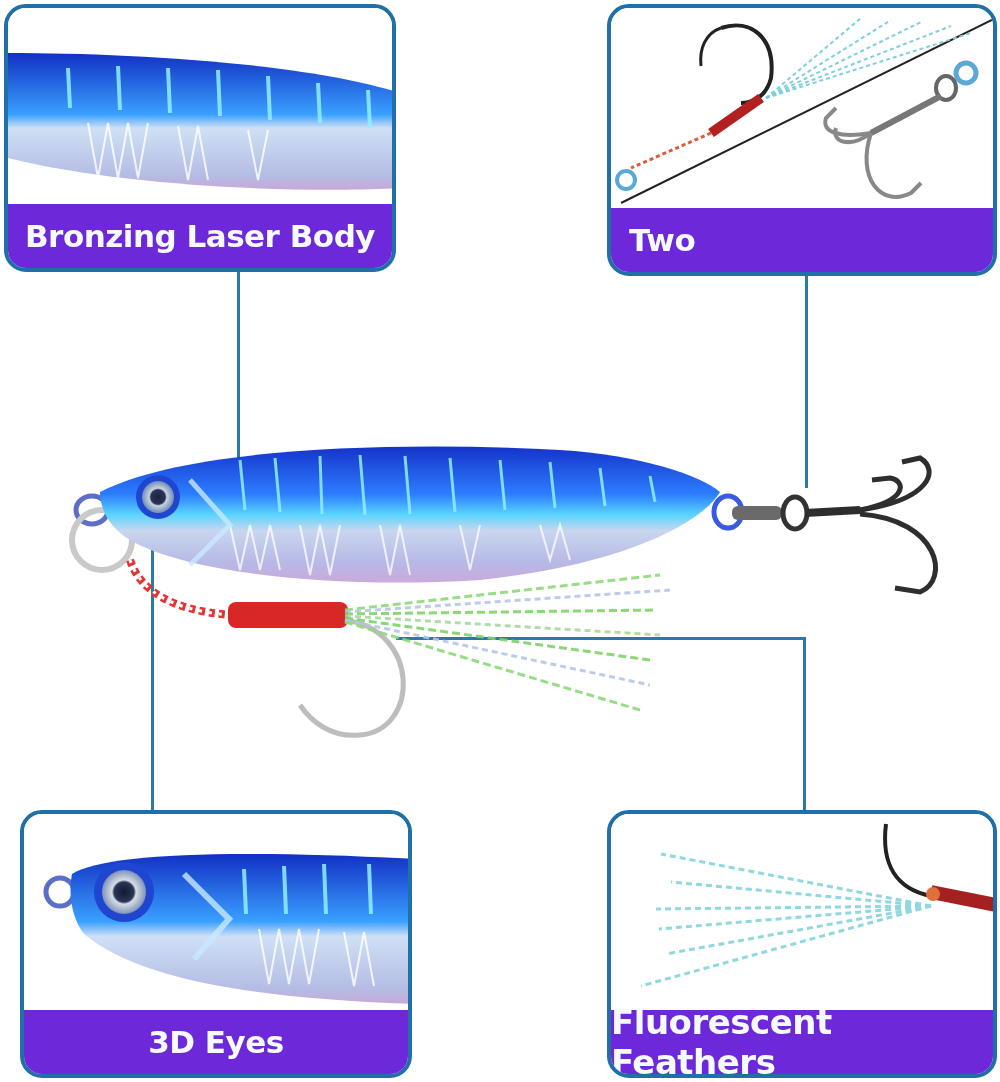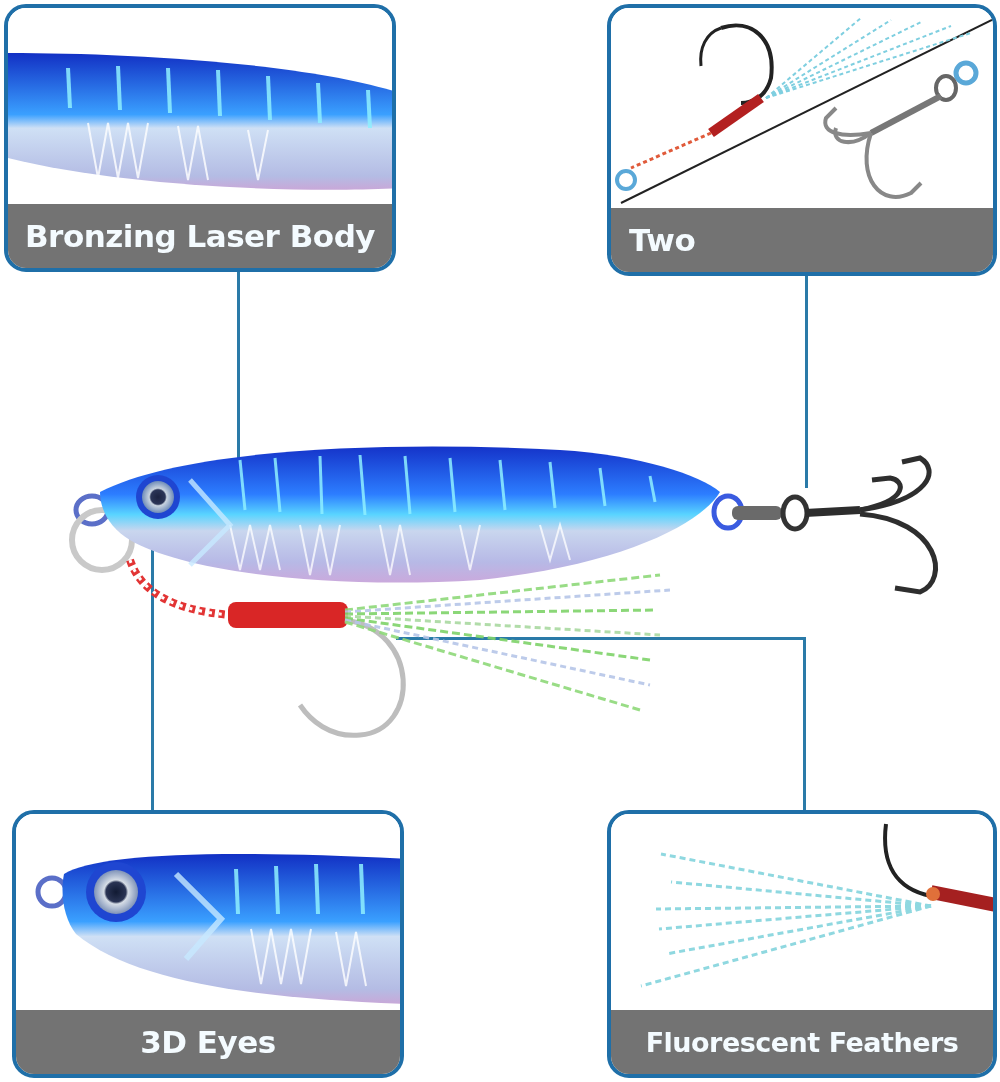--- a/index.html
+++ b/index.html
@@ -1,21 +1,21 @@
 <!DOCTYPE html>
 <html><head>
 <meta charset="utf-8">
 <style>
   html, body { margin:0; padding:0; background:#ffffff; }
   body { width:1000px; height:1082px; position:relative; overflow:hidden;
          font-family:"DejaVu Sans", "Liberation Sans", sans-serif; }
   .panel { position:absolute; box-sizing:border-box; border:4px solid #1f6fa8;
            border-radius:22px; overflow:hidden; background:#ffffff; }
   .panel .img { position:absolute; left:0; top:0; right:0; background:#ffffff; overflow:hidden; }
-  .panel .label { position:absolute; left:0; right:0; bottom:0; background:#737373;
+  .panel .label { position:absolute; left:0; right:0; bottom:0; background:#6d28d9;
            color:#f4fbff; font-weight:bold; display:flex; align-items:center; justify-content:center;
            letter-spacing:-0.5px; }
   .conn { position:absolute; background:#2a7aa8; }
   svg { display:block; }
 </style>
 </head>
 <body>
 
 <div class="conn" style="left:237px;top:270px;width:3px;height:190px;"></div>
 <div class="conn" style="left:805px;top:270px;width:3px;height:218px;"></div>
@@ -155,21 +155,21 @@
       <path d="M260,125 C230,130 210,125 215,110 L225,100" stroke="#888" stroke-width="4" fill="none"></path>
       <path d="M260,125 C240,140 220,135 225,120" stroke="#888" stroke-width="4" fill="none"></path>
       <path d="M260,125 C245,170 270,200 300,185 L310,175" stroke="#888" stroke-width="4" fill="none"></path>
     </svg>
   </div>
   <div class="label" style="height:64px;font-size:31px;justify-content:space-between;padding:0 18px 0 18px;box-sizing:border-box;">
     <span>Two</span>
   </div>
 </div>
 
-<div class="panel" style="left:12px;top:810px;width:392px;height:268px;">
+<div class="panel" style="left:20px;top:810px;width:392px;height:268px;">
   <div class="img" style="height:200px;">
     <svg width="392" height="200" viewBox="0 0 392 200">
       <defs>
         <linearGradient id="b3" x1="0" y1="0" x2="0" y2="1">
           <stop offset="0" stop-color="#1230c4"></stop>
             <stop offset="0.45" stop-color="#3aa0ff"></stop>
           <stop offset="0.55" stop-color="#cfe0f5"></stop>
             <stop offset="0.9" stop-color="#b4bce4"></stop>
           <stop offset="1" stop-color="#c8a8d8"></stop>
         </linearGradient>
@@ -211,16 +211,16 @@
       <g stroke="#8fd8e0" stroke-width="3" stroke-dasharray="6,4" fill="none">
         <line x1="320" y1="92" x2="50" y2="40"></line>
         <line x1="320" y1="92" x2="60" y2="68"></line>
         <line x1="320" y1="92" x2="45" y2="95"></line>
         <line x1="320" y1="92" x2="48" y2="115"></line>
         <line x1="320" y1="92" x2="55" y2="140"></line>
         <line x1="320" y1="92" x2="30" y2="172"></line>
       </g>
     </svg>
   </div>
-  <div class="label" style="height:64px;font-size:27px;">
+  <div class="label" style="height:64px;font-size:34px;">
     <span>Fluorescent Feathers</span>
   </div>
 </div>
 
 </body></html>

